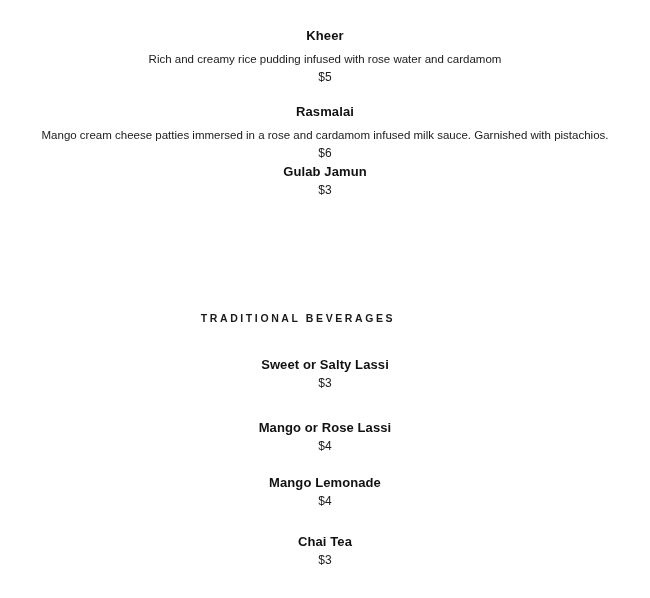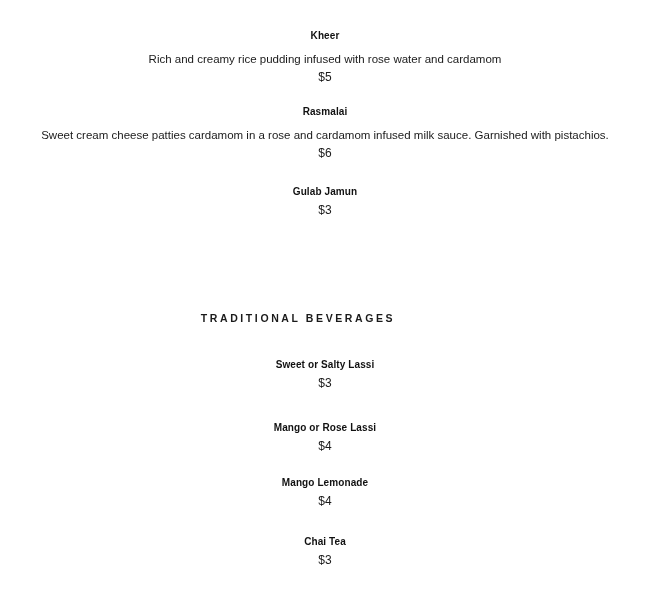--- a/index.html
+++ b/index.html
@@ -23,21 +23,21 @@
       text-align: center;
     }
     .item {
       position: absolute;
       left: 0;
       width: 650px;
       text-align: center;
     }
     .item-name {
       font-weight: bold;
-      font-size: 10px;
+      font-size: 13px;
       line-height: 16px;
       color: #111111;
       letter-spacing: 0.1px;
     }
     .item-desc {
       font-size: 11.5px;
       line-height: 16px;
       margin-top: 7px;
       color: #1a1a1a;
       white-space: nowrap;
@@ -67,25 +67,25 @@
 <div class="menu">
 
   <div class="item" style="top:28px;">
     <div class="item-name">Kheer</div>
     <div class="item-desc">Rich and creamy rice pudding infused with rose water and cardamom</div>
     <div class="item-price">$5</div>
   </div>
 
   <div class="item" style="top:104px;">
     <div class="item-name">Rasmalai</div>
-    <div class="item-desc">Sweet cream cheese patties cardamom in a rose and cardamom infused milk sauce. Garnished with pistachios.</div>
+    <div class="item-desc">Mango cream cheese patties immersed in a rose and cardamom infused milk sauce. Garnished with pistachios.</div>
     <div class="item-price">$6</div>
   </div>
 
-  <div class="item" style="top:184px;text-align:center;">
+  <div class="item" style="top:164px;text-align:center;">
     <div class="item-name">Gulab Jamun</div>
     <div class="item-price">$3</div>
   </div>
 
   <div class="section-title">TRADITIONAL BEVERAGES</div>
 
   <div class="item" style="top:357px;">
     <div class="item-name">Sweet or Salty Lassi</div>
     <div class="item-price">$3</div>
   </div>

